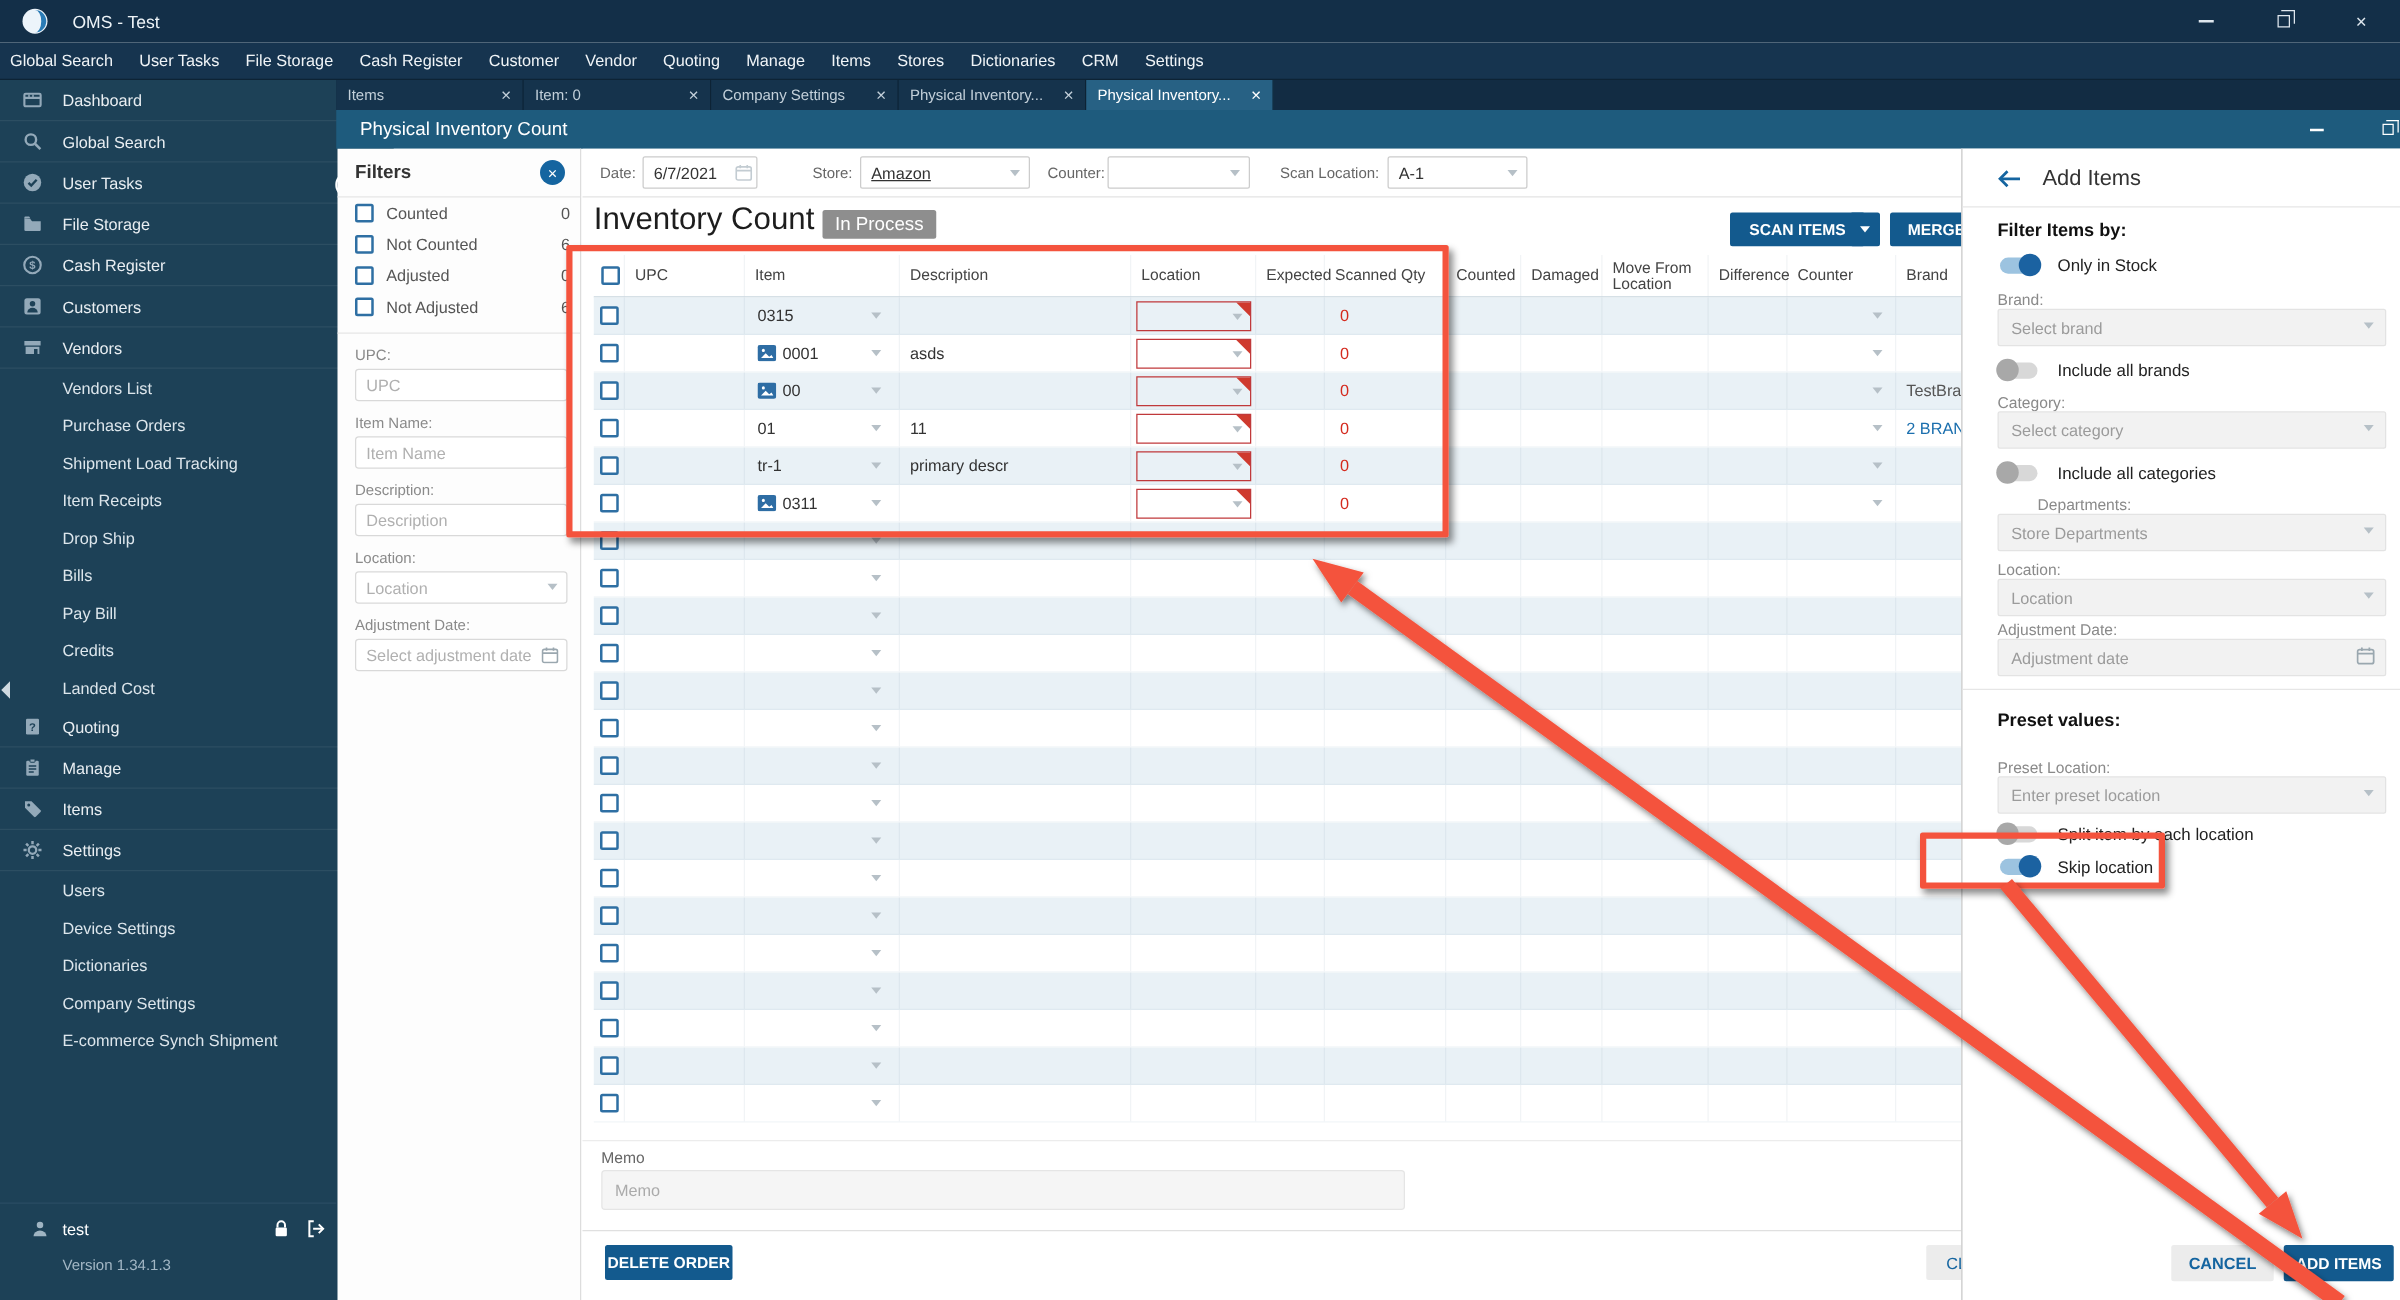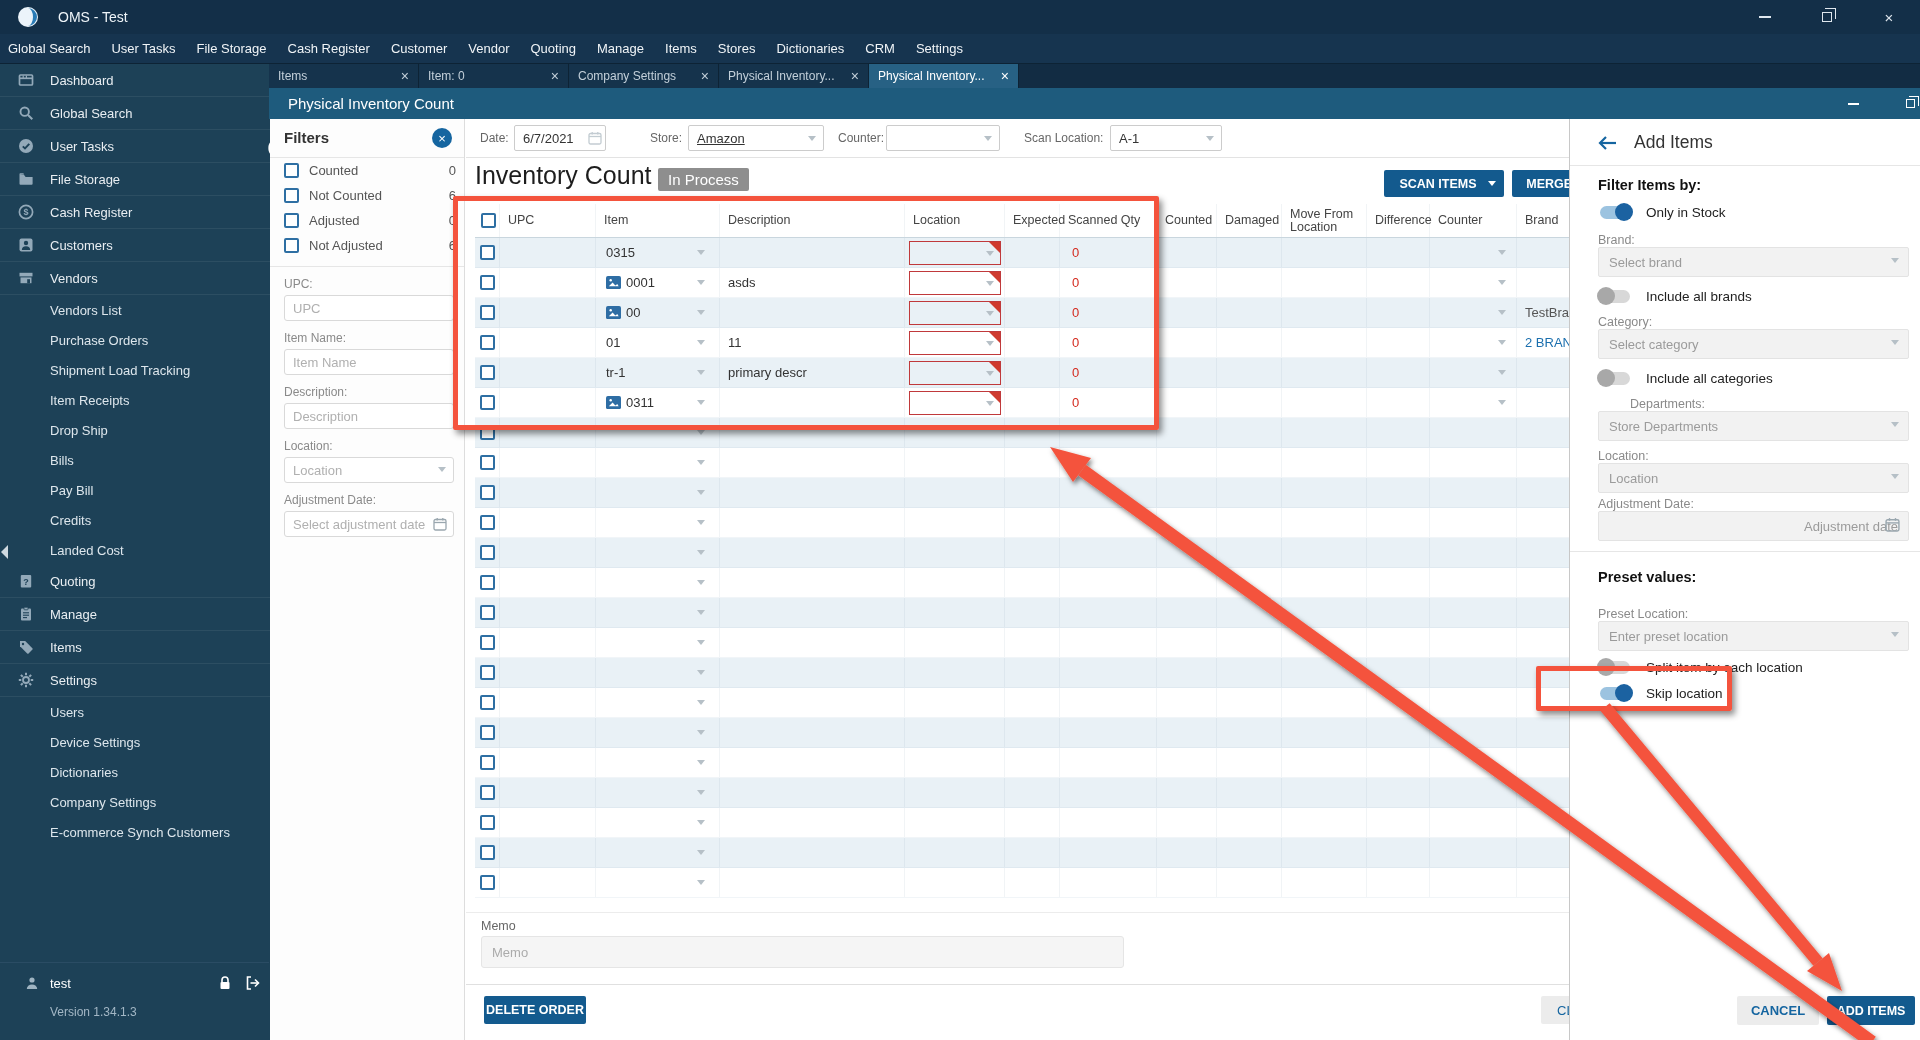--- a/index.html
+++ b/index.html
@@ -314,21 +314,21 @@
               </g>
             </svg>
           </span>
           <span class="s-label">Settings</span>
           <span class="s-chev up"></span>
         </div>
         <div class="s-sub">Users</div>
         <div class="s-sub">Device Settings</div>
         <div class="s-sub">Dictionaries</div>
         <div class="s-sub">Company Settings</div>
-        <div class="s-sub">E-commerce Synch Customers</div>
+        <div class="s-sub">E-commerce Synch Shipment</div>
       </div>
     <div class="side-footer">
       <svg class="sf-user" viewBox="0 0 16 16">
           <circle cx="8" cy="5" r="2.6" fill="#9fb4c2"></circle>
           <path d="M2.8 14 a5.2 4.6 0 0 1 10.4 0 z" fill="#9fb4c2"></path>
         </svg>
       <span class="sf-name">test</span>
       <svg class="sf-lock" viewBox="0 0 14 16">
           <path d="M4 7 V5 a3 3 0 0 1 6 0 v2" fill="none" stroke="#fff" stroke-width="1.6"></path>
           <rect x="2.5" y="7" width="9" height="7" rx="1" fill="#fff"></rect>
@@ -1020,21 +1020,21 @@
     <div class="psel" style="top:292px;">
         <span>Store Departments</span>
         <span class="chev"></span>
       </div>
     <div class="p-abs p-label" style="left:28px; top:330px;">Location:</div>
     <div class="psel" style="top:344px;">
         <span>Location</span>
         <span class="chev"></span>
       </div>
     <div class="p-abs p-label" style="left:28px; top:378px;">Adjustment Date:</div>
-    <div class="psel" style="top:392px;justify-content:flex-end;">
+    <div class="psel" style="top:392px;">
         <span>Adjustment date</span>
       <svg class="cal" viewBox="0 0 14 14">
           <rect x="1" y="2.5" width="12" height="10.5" rx="1.5" fill="none" stroke="#9aa7af" stroke-width="1.3"></rect>
           <line x1="1" y1="5.5" x2="13" y2="5.5" stroke="#9aa7af" stroke-width="1.3"></line>
           <line x1="4.2" y1="1" x2="4.2" y2="3.5" stroke="#9aa7af" stroke-width="1.3"></line>
           <line x1="9.8" y1="1" x2="9.8" y2="3.5" stroke="#9aa7af" stroke-width="1.3"></line>
         </svg>
     </div>
     <div class="p-abs p-div2"></div>
     <div class="p-abs p-sec" style="left:28px; top:450px;">Preset values:</div>

